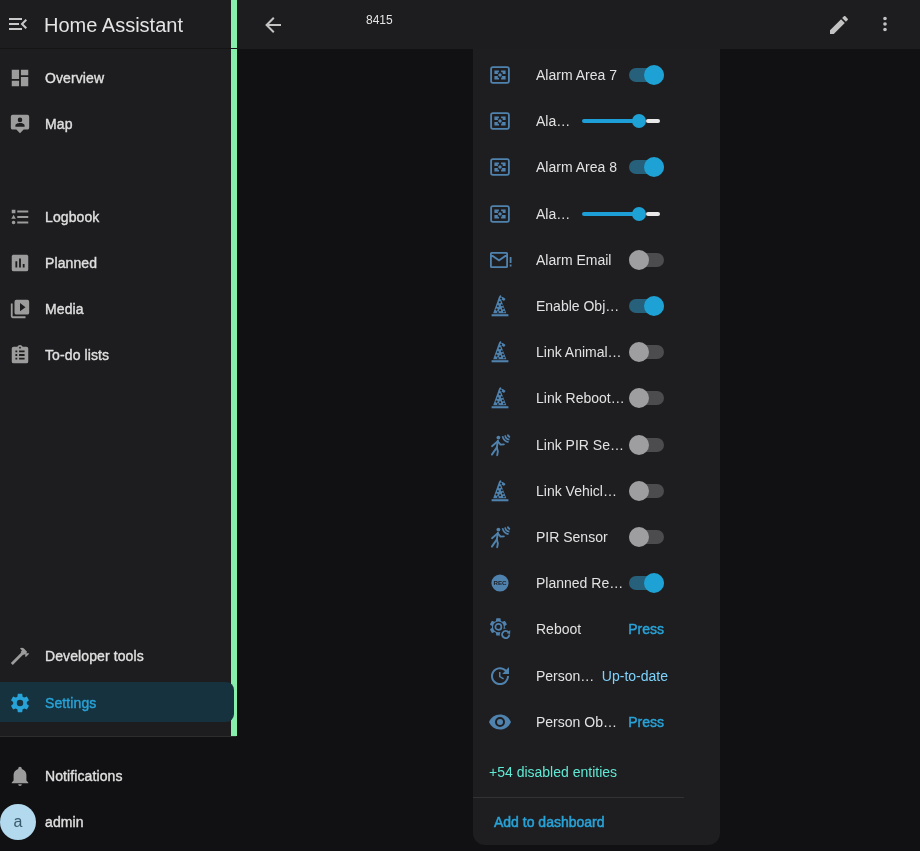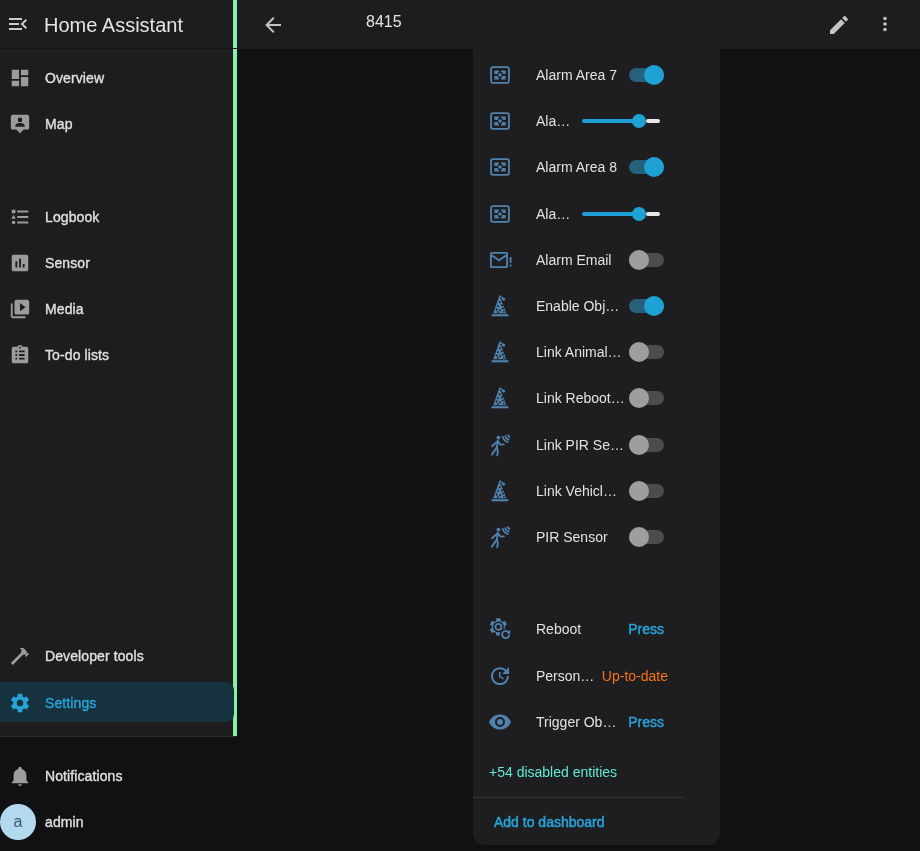--- a/index.html
+++ b/index.html
@@ -1,16 +1,16 @@
 <!DOCTYPE html>
 <html><head><meta charset="utf-8"><style>
 *{margin:0;padding:0;box-sizing:border-box}
 html,body{width:920px;height:851px;overflow:hidden;background:#111113;font-family:"Liberation Sans",sans-serif}
 .abs{position:absolute}
-#sidebar{position:absolute;left:0;top:0;width:237px;height:736px;background:#1d1d1f;border-right:4px solid #86efac}
+#sidebar{position:absolute;left:0;top:0;width:237px;height:736px;background:#1d1d1f;border-right:6px solid #86efac}
 #topbar{position:absolute;left:237px;top:0;width:683px;height:49px;background:#1d1d1f}
 #sbheader{position:absolute;left:0;top:0;width:237px;height:49px;border-bottom:1px solid #151515}
 .sbitem{position:absolute;left:0;width:237px;height:46px}
 .sbitem svg{position:absolute;left:9px;top:50%;margin-top:-11px}
 .sbitem .t{position:absolute;left:45px;top:50%;transform:translateY(-50%);font-size:14px;font-weight:400;-webkit-text-stroke:.4px currentColor;color:#dfdfdf;letter-spacing:.1px}
 #card{position:absolute;left:473px;top:49px;width:247px;height:796px;background:#1e1e21;border-radius:0 0 12px 12px}
 .row{position:absolute;left:0;width:211px;height:46px}
 .row svg{position:absolute;left:15px;top:50%;margin-top:-12px}
 .row .lb{position:absolute;left:63px;top:50%;transform:translateY(-50%);font-size:14px;color:#e2e2e2;white-space:nowrap}
 .sw{position:absolute;left:156px;top:50%;margin-top:-7px;width:35px;height:14px;border-radius:7px}
@@ -48,21 +48,21 @@
 <div class="sbitem" style="top:193.6px">
       <svg width="22" height="22" viewBox="0 0 24 24">
         <path fill="#9c9c9c" d="M5,9.5L7.5,14H2.5L5,9.5M3,4H7V8H3V4M5,20A2,2 0 0,0 7,18A2,2 0 0,0 5,16A2,2 0 0,0 3,18A2,2 0 0,0 5,20M9,5V7H21V5H9M9,19H21V17H9V19M9,13H21V11H9V13Z"></path>
       </svg>
       <span class="t">Logbook</span>
     </div>
 <div class="sbitem" style="top:239.8px">
       <svg width="22" height="22" viewBox="0 0 24 24">
         <path fill="#9c9c9c" d="M17,17H15V13H17M13,17H11V7H13M9,17H7V10H9M19,3H5C3.89,3 3,3.89 3,5V19A2,2 0 0,0 5,21H19A2,2 0 0,0 21,19V5C21,3.89 20.1,3 19,3Z"></path>
       </svg>
-      <span class="t">Sensor</span>
+      <span class="t">Planned</span>
     </div>
 <div class="sbitem" style="top:286.0px">
       <svg width="22" height="22" viewBox="0 0 24 24">
         <path fill="#9c9c9c" d="M4,6H2V20A2,2 0 0,0 4,22H18V20H4V6M20,2H8A2,2 0 0,0 6,4V16A2,2 0 0,0 8,18H20A2,2 0 0,0 22,16V4A2,2 0 0,0 20,2M12,14.5V5.5L18,10L12,14.5Z"></path>
       </svg>
       <span class="t">Media</span>
     </div>
 <div class="sbitem" style="top:332.2px">
       <svg width="22" height="22" viewBox="0 0 24 24">
         <path fill="#9c9c9c" d="M19,3H14.82C14.4,1.84 13.3,1 12,1C10.7,1 9.6,1.84 9.18,3H5A2,2 0 0,0 3,5V19A2,2 0 0,0 5,21H19A2,2 0 0,0 21,19V5A2,2 0 0,0 19,3M12,3A1,1 0 0,1 13,4A1,1 0 0,1 12,5A1,1 0 0,1 11,4A1,1 0 0,1 12,3M7,7H9V9H7V7M11,7H17V9H11V7M7,11H9V13H7V11M11,11H17V13H11V11M7,15H9V17H7V15M11,15H17V17H11V15Z"></path>
@@ -91,21 +91,21 @@
     </div>
 <div class="sbitem" style="top:799px">
       <div class="abs" style="left:0px;top:5px;width:36px;height:36px;border-radius:50%;background:#b2d9ee;text-align:center;line-height:36px;font-size:16px;color:#395a6d">a</div>
       <span class="t">admin</span>
     </div>
 </div>
 <div id="topbar"></div>
 <div class="abs" style="left:261px;top:12.5px"><svg width="24" height="24" viewBox="0 0 24 24">
       <path fill="#c3c3c3" d="M20,11V13H8L13.5,18.5L12.08,19.92L4.16,12L12.08,4.08L13.5,5.5L8,11H20Z"></path>
     </svg></div>
-<div class="abs" style="left:366px;top:13px;font-size:16px;color:#e4e4e4">8415</div>
+<div class="abs" style="left:366px;top:13px;font-size:12px;color:#e4e4e4">8415</div>
 <div class="abs" style="left:826.5px;top:12.5px"><svg width="24" height="24" viewBox="0 0 24 24">
       <path fill="#c3c3c3" d="M20.71,7.04C21.1,6.65 21.1,6 20.71,5.63L18.37,3.29C18,2.9 17.35,2.9 16.96,3.29L15.12,5.12L18.87,8.87M3,17.25V21H6.75L17.81,9.93L14.06,6.18L3,17.25Z"></path>
     </svg></div>
 <div class="abs" style="left:874px;top:13px"><svg width="22" height="22" viewBox="0 0 24 24">
       <path fill="#c3c3c3" d="M12,16A2,2 0 0,1 14,18A2,2 0 0,1 12,20A2,2 0 0,1 10,18A2,2 0 0,1 12,16M12,10A2,2 0 0,1 14,12A2,2 0 0,1 12,14A2,2 0 0,1 10,12A2,2 0 0,1 12,10M12,4A2,2 0 0,1 14,6A2,2 0 0,1 12,8A2,2 0 0,1 10,6A2,2 0 0,1 12,4Z"></path>
     </svg></div>
 <div id="card">
 <div class="row" style="top:3.0px">
       <svg width="24" height="24" viewBox="0 0 24 24">
         <rect x="3.1" y="4.2" width="17.8" height="15.6" rx="1.8" fill="none" stroke="#5082ae" stroke-width="1.8"></rect>
@@ -262,43 +262,53 @@
         <path fill="none" stroke="#5082ae" stroke-width="1.8" stroke-linecap="round" stroke-linejoin="round" d="M9.5,8.5L4.0,13.2"></path>
         <path fill="none" stroke="#5082ae" stroke-width="1.9" stroke-linecap="round" stroke-linejoin="round" d="M8.8,14.6L9.9,18.4L9.2,22.2"></path>
         <path fill="none" stroke="#5082ae" stroke-width="1.9" stroke-linecap="round" stroke-linejoin="round" d="M8.8,14.6L5.9,18.6L3.9,21.6"></path>
         <path fill="none" stroke="#5082ae" stroke-width="1.7" d="M19.8,1.6A2.3,2.3 0 0,0 22.1,3.9M17.1,2.3A5.1,5.1 0 0,0 21.4,6.6M14.5,3.1A7.9,7.9 0 0,0 20.6,9.2"></path>
       </svg>
       <span class="lb">PIR Sensor</span>
       <div class="sw off">
         <div class="th"></div>
       </div>
     </div>
+<div class="row" style="top:511.2px">
+      <svg width="24" height="24" viewBox="0 0 24 24">
+        <circle cx="12" cy="12" r="8.6" fill="#5082ae"></circle>
+        <text x="12" y="14.3" font-family="Liberation Sans" font-size="6.2" font-weight="bold" text-anchor="middle" fill="#1e1e21">REC</text>
+      </svg>
+      <span class="lb">Planned Re…</span>
+      <div class="sw on">
+        <div class="th"></div>
+      </div>
+    </div>
 <div class="row" style="top:557.4px">
       <svg width="24" height="24" viewBox="0 0 24 24">
         <g transform="translate(10.4,9.9) scale(0.86) translate(-12,-12)">
           <path fill="#5082ae" d="M12,15.5A3.5,3.5 0 0,1 8.5,12A3.5,3.5 0 0,1 12,8.5A3.5,3.5 0 0,1 15.5,12A3.5,3.5 0 0,1 12,15.5M19.43,12.97C19.47,12.65 19.5,12.33 19.5,12C19.5,11.67 19.47,11.34 19.43,11L21.54,9.37C21.73,9.22 21.78,8.95 21.66,8.73L19.66,5.27C19.54,5.05 19.27,4.96 19.05,5.05L16.56,6.05C16.04,5.66 15.5,5.32 14.87,5.07L14.5,2.42C14.46,2.18 14.25,2 14,2H10C9.75,2 9.54,2.18 9.5,2.42L9.13,5.07C8.5,5.32 7.96,5.66 7.44,6.05L4.95,5.05C4.73,4.96 4.46,5.05 4.34,5.27L2.34,8.73C2.21,8.95 2.27,9.22 2.46,9.37L4.57,11C4.53,11.34 4.5,11.67 4.5,12C4.5,12.33 4.53,12.65 4.57,12.97L2.46,14.63C2.27,14.78 2.21,15.05 2.34,15.27L4.34,18.73C4.46,18.95 4.73,19.03 4.95,18.95L7.44,17.94C7.96,18.34 8.5,18.68 9.13,18.93L9.5,21.58C9.54,21.82 9.75,22 10,22H14C14.25,22 14.46,21.82 14.5,21.58L14.87,18.93C15.5,18.67 16.04,18.34 16.56,17.94L19.05,18.95C19.27,19.03 19.54,18.95 19.66,18.73L21.66,15.27C21.78,15.05 21.73,14.78 21.54,14.63L19.43,12.97Z"></path>
         </g>
         <circle cx="10.4" cy="9.9" r="5.4" fill="#1e1e21"></circle>
         <circle cx="10.4" cy="9.9" r="3.0" fill="none" stroke="#5082ae" stroke-width="1.7"></circle>
         <circle cx="17.7" cy="17.3" r="5.9" fill="#1e1e21"></circle>
         <path fill="none" stroke="#5082ae" stroke-width="1.8" d="M20.6,15.4A3.6,3.6 0 1,0 21.3,17.6"></path>
         <path fill="#5082ae" d="M22.3,13.1L22.1,17L18.6,16.2Z"></path>
       </svg>
       <span class="lb">Reboot</span>
       <span class="val" style="right:20px;color:#28a3d8;font-weight:400;-webkit-text-stroke:.45px currentColor">Press</span>
     </div>
 <div class="row" style="top:603.6px">
       <svg width="24" height="24" viewBox="0 0 24 24">
         <path fill="#5082ae" d="M21,10.12H14.22L16.96,7.3C14.23,4.6 9.81,4.5 7.08,7.2C4.35,9.91 4.35,14.28 7.08,17C9.81,19.7 14.23,19.7 16.96,17C18.32,15.65 19,14.08 19,12.1H21C21,14.08 20.12,16.65 18.36,18.39C14.85,21.87 9.15,21.87 5.64,18.39C2.14,14.92 2.11,9.28 5.62,5.81C9.13,2.34 14.76,2.34 18.27,5.81L21,3V10.12M12.5,8V12.25L16,14.33L15.28,15.54L11,13V8H12.5Z"></path>
       </svg>
       <span class="lb">Person…</span>
-      <span class="val" style="right:16px;color:#f97316">Up-to-date</span>
+      <span class="val" style="right:16px;color:#7dd3fc">Up-to-date</span>
     </div>
 <div class="row" style="top:649.8px">
       <svg width="24" height="24" viewBox="0 0 24 24">
         <path fill="#5082ae" d="M12,9A3,3 0 0,0 9,12A3,3 0 0,0 12,15A3,3 0 0,0 15,12A3,3 0 0,0 12,9M12,17A5,5 0 0,1 7,12A5,5 0 0,1 12,7A5,5 0 0,1 17,12A5,5 0 0,1 12,17M12,4.5C7,4.5 2.73,7.61 1,12C2.73,16.39 7,19.5 12,19.5C17,19.5 21.27,16.39 23,12C21.27,7.61 17,4.5 12,4.5Z"></path>
       </svg>
-      <span class="lb">Trigger Ob…</span>
+      <span class="lb">Person Ob…</span>
       <span class="val" style="right:20px;color:#28a3d8;font-weight:400;-webkit-text-stroke:.45px currentColor">Press</span>
     </div>
 <div class="abs" style="left:16px;top:714.5px;font-size:14px;color:#5eead4">+54 disabled entities</div>
 <div class="abs" style="left:0;top:747.5px;width:211px;height:1px;background:#323232"></div>
 <div class="abs" style="left:21px;top:765px;font-size:14px;font-weight:400;-webkit-text-stroke:.5px currentColor;color:#28a3d8">Add to dashboard</div>
 </div>
 </body></html>

